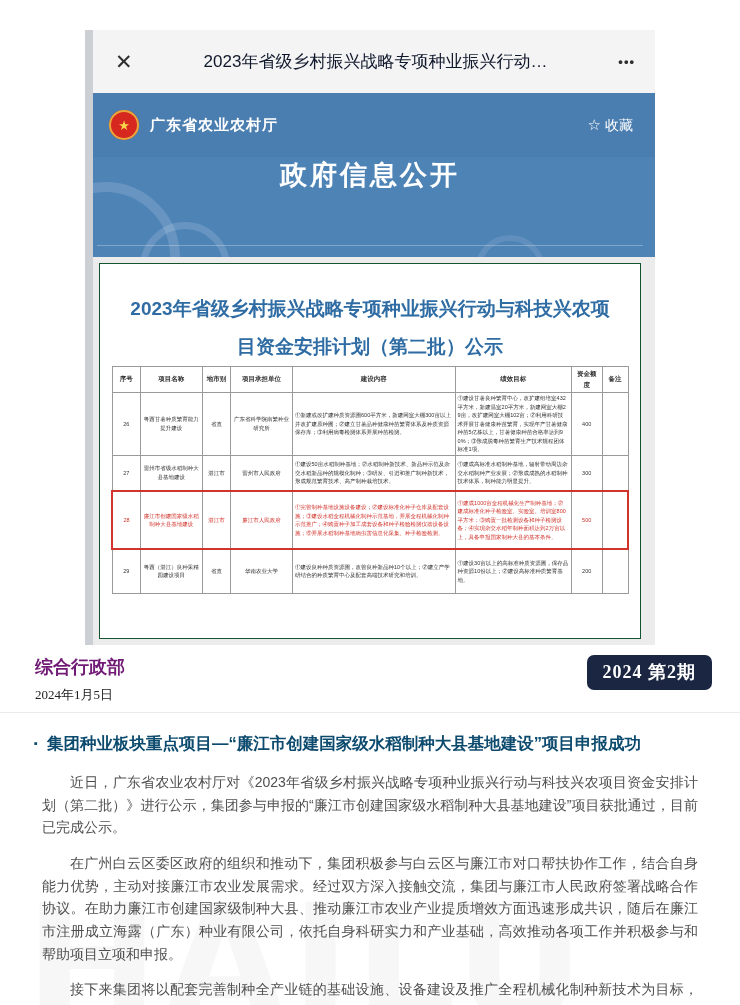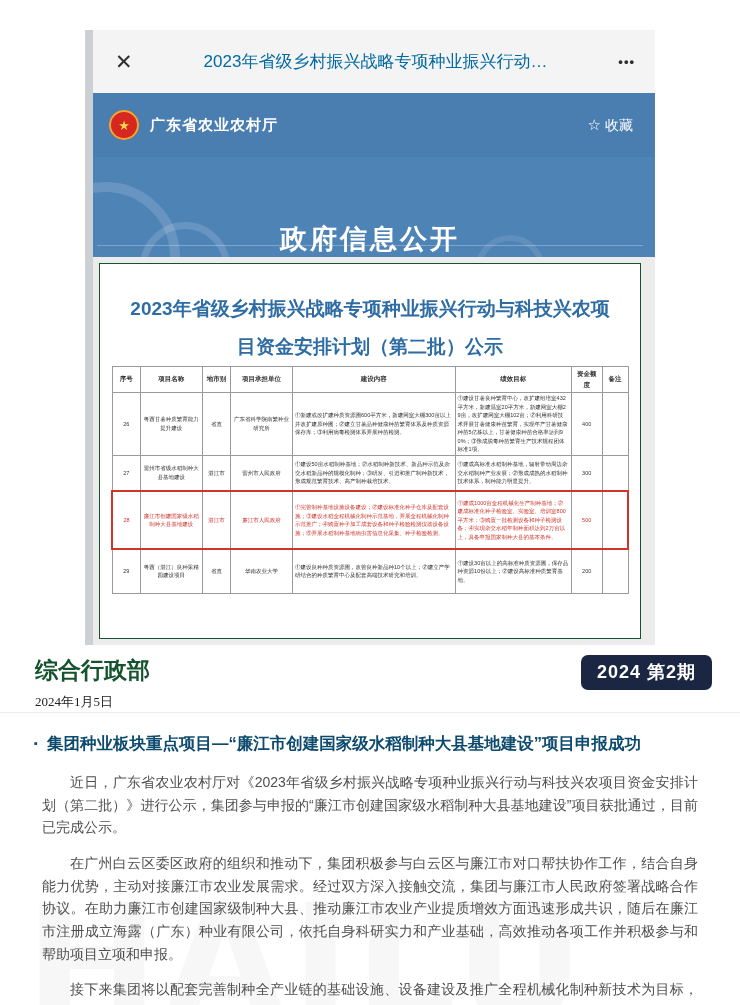--- a/index.html
+++ b/index.html
@@ -12,36 +12,36 @@
   body{width:740px;height:1005px;background:#fff;position:relative;overflow:hidden;
        font-family:"Liberation Sans",sans-serif;}
 
   
   .shot{position:absolute;left:85px;top:30px;width:570px;height:615px;background:#fff;}
   .shot-strip{position:absolute;left:0;top:0;width:8px;height:100%;background:#ccd0d4;z-index:6;}
 
   .topbar{height:63px;background:var(--topbar_gray);display:flex;align-items:center;
           padding:0 20px 0 30px;}
   .close-x{font-size:21px;color:#2f2f2f;cursor:pointer;}
-  .vtitle{flex:1;text-align:center;font-size:17px;color:#0369a1;white-space:nowrap;
+  .vtitle{flex:1;text-align:center;font-size:17px;color:#0f172a;white-space:nowrap;
           overflow:hidden;text-overflow:ellipsis;padding:0 10px;}
   .more{font-size:13px;font-weight:bold;letter-spacing:1px;color:#2f2f2f;cursor:pointer;}
 
   .bluehead{height:64px;background:var(--header_blue);display:flex;align-items:center;
             padding:0 22px 0 24px;color:#fff;}
   .emblem{width:30px;height:30px;border-radius:50%;background:#d6281f;display:flex;
           align-items:center;justify-content:center;margin-right:11px;flex:none;
           box-shadow:inset 0 0 0 2px #e8a93c;}
   .emblem-star{color:#f8d64b;font-size:13px;line-height:1;}
   .org{font-size:15px;font-weight:bold;flex:1;letter-spacing:1px;}
   .fav{font-size:14px;cursor:pointer;}
   .fav .star{font-size:15px;margin-right:4px;}
 
   .banner{height:100px;background:var(--banner_blue);position:relative;overflow:hidden;
-          display:flex;align-items:flex-end;justify-content:center;}
+          display:flex;align-items:flex-start;justify-content:center;}
   .banner-title{font-size:27px;font-weight:bold;color:#fff;letter-spacing:3px;z-index:2;}
   .deco1,.deco2,.deco3{position:absolute;border-radius:50%;border:10px solid rgba(255,255,255,.14);}
   .deco1{width:150px;height:150px;left:-55px;bottom:-75px;}
   .deco2{width:90px;height:90px;left:55px;bottom:-55px;border-width:7px;}
   .deco3{width:70px;height:70px;left:390px;bottom:-48px;border-width:6px;border-color:rgba(255,255,255,.10);}
   .banner-line{position:absolute;left:12px;right:12px;bottom:11px;height:1px;
                background:rgba(255,255,255,.28);}
 
   .grayarea{height:388px;background:#ececec;padding-top:6px;}
   .card{width:542px;margin:0 auto;background:#fff;border:1px solid #14532d;height:376px;
@@ -60,25 +60,25 @@
   tr.highlight td{color:var(--highlight_red);
                   border-top:2px solid var(--highlight_red);
                   border-bottom:2px solid var(--highlight_red);}
   tr.highlight td:first-child{border-left:2px solid var(--highlight_red);}
   tr.highlight td:last-child{border-right:2px solid var(--highlight_red);}
 
   
   .footer-row{position:absolute;left:35px;right:28px;top:655px;display:flex;
               justify-content:space-between;align-items:flex-start;}
   .dept{font-family:"Liberation Serif","DejaVu Serif",serif;font-weight:bold;
-        font-size:23px;color:#14532d;}
+        font-size:18px;color:#701a75;}
   .date{font-family:Liberation Serif, serif;font-size:13px;
         color:#222;margin-top:7px;}
   .badge{background:var(--badge_navy);color:#fff;
-         font-family:Liberation Sans, sans-serif;font-weight:bold;
+         font-family:Liberation Serif, serif;font-weight:bold;
          font-size:18px;padding:5px 16px 6px;border-radius:7px;letter-spacing:1px;}
 
   .article{position:absolute;left:0;right:0;top:712px;padding:20px 34px 0;
            border-top:1px solid #ebebeb;}
   .headline{font-size:16.5px;font-weight:bold;color:#0c4a6e;margin-bottom:16px;
             position:relative;z-index:2;}
   .bullet{display:inline-block;font-size:11px;margin-right:9px;vertical-align:2px;}
   .article p{font-size:14px;color:var(--body_gray);line-height:1.62;text-indent:2em;
              text-align:justify;margin:0 8px 13px;position:relative;z-index:2;}
   .watermark{position:absolute;left:25px;top:870px;font-size:160px;font-weight:bold;

